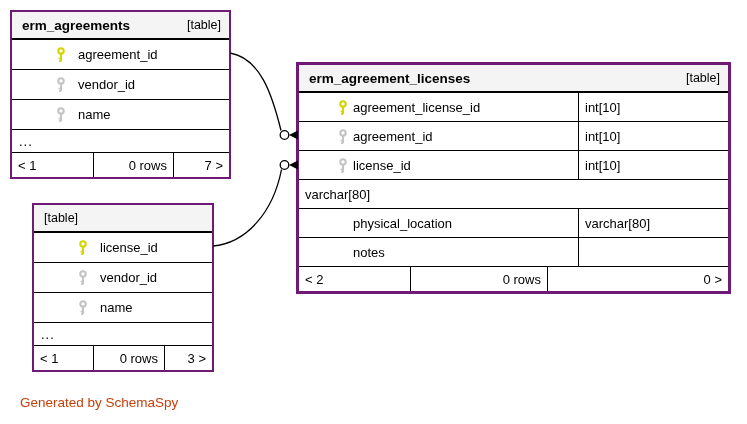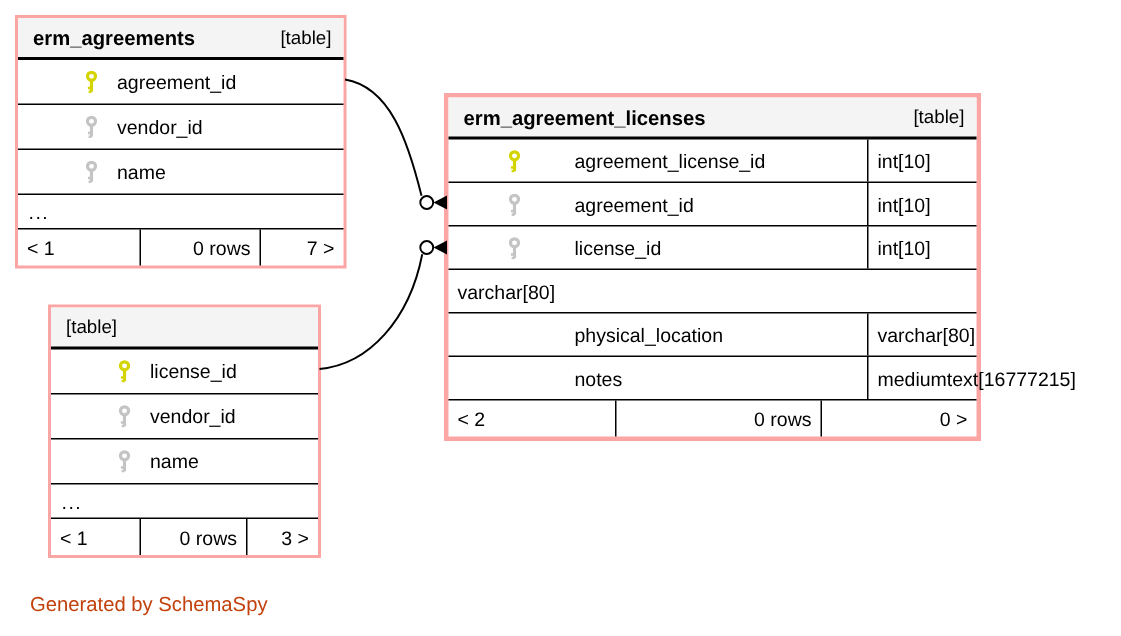--- a/index.html
+++ b/index.html
@@ -6,21 +6,21 @@
   body{
     width:747px;height:424px;position:relative;overflow:hidden;
     background:#ffffff;
     font-family:"Liberation Sans", sans-serif;
     color:#000;
   }
   
   .tablebox{
     position:absolute;
     background:#fff;
-    border:2px solid #fca5a5;
+    border:2px solid #701a75;
     box-sizing:border-box;
     z-index:1;
   }
   .tablebox.emph{border-width:3px;}
   .tb-header{
     background:#f4f4f4;
     border-bottom:2px solid #000;
     height:26px;
     display:flex;justify-content:space-between;align-items:center;
     padding:0 8px 0 10px;
@@ -33,39 +33,39 @@
     display:flex;align-items:stretch;
     height:29px;
     font-size:13px;
     white-space:nowrap;
   }
   .tablebox.emph .tb-row{height:28px;}
   .namecell{display:flex;align-items:center;height:100%;flex:1 1 auto;padding-left:30px;}
   .iconslot{display:inline-flex;align-items:center;justify-content:flex-start;}
   .t-small .iconslot{width:36px;padding-left:14px;box-sizing:border-box;}
   .t-big   .iconslot{width:24px;padding-left:9px;box-sizing:border-box;}
-  .t-big .namecell{flex:0 0 249px;border-right:1px solid #000;gap:30px;}
+  .t-big .namecell{flex:0 0 249px;border-right:1px solid #000;}
   .typecell{display:flex;align-items:center;padding-left:6px;flex:1 1 auto;font-size:13px;}
   .tb-ellipsis{
     border-bottom:1px solid #000;
     height:22px;display:flex;align-items:center;
     padding-left:7px;font-size:13px;letter-spacing:1px;
   }
   .tb-footer{display:flex;height:24px;font-size:13px;}
   .tb-footer span{
     display:flex;align-items:center;
     padding:0 6px;box-sizing:border-box;height:100%;
   }
   .tb-footer .f1{border-right:1px solid #000;justify-content:flex-start;}
   .tb-footer .f2{border-right:1px solid #000;justify-content:flex-end;}
   .tb-footer .f3{justify-content:flex-end;flex:1 1 auto;}
   
   #t0{left:10px;top:10px;width:221px;}
   #t1{left:32px;top:203px;width:182px;}
-  #t2{left:296px;top:62px;width:358px;}
+  #t2{left:296px;top:62px;width:435px;}
   #t0 .f1{width:82px;} #t0 .f2{width:80px;}
   #t1 .f1{width:60px;} #t1 .f2{width:71px;}
   #t2 .f1{width:112px;} #t2 .f2{width:137px;}
   
   #edges{
     position:absolute;left:0;top:0;width:747px;height:424px;
     z-index:2;pointer-events:none;
   }
   
   #note{
@@ -245,21 +245,20 @@
         <span class="iconslot"></span>
         <span>physical_location</span>
       </div>
       <div class="typecell">varchar[80]</div>
     </div>
     <div class="tb-row">
       <div class="namecell">
         <span class="iconslot"></span>
         <span>notes</span>
       </div>
-      <div class="typecell">mediumtext[16777215]</div>
     </div>
     <div class="tb-footer">
       <span class="f1">&lt; 2</span>
       <span class="f2">0 rows</span>
       <span class="f3">0 &gt;</span>
     </div>
   </div>
 
 <div id="note">Generated by SchemaSpy</div>
 

